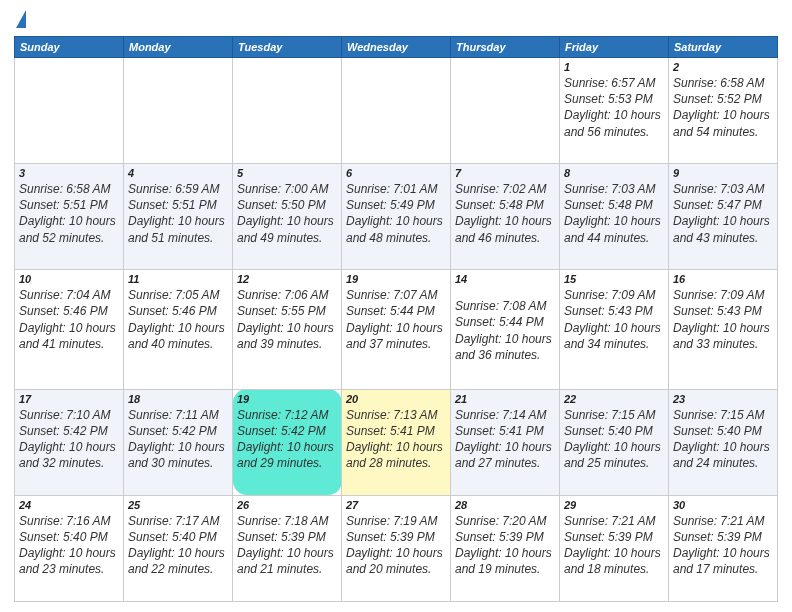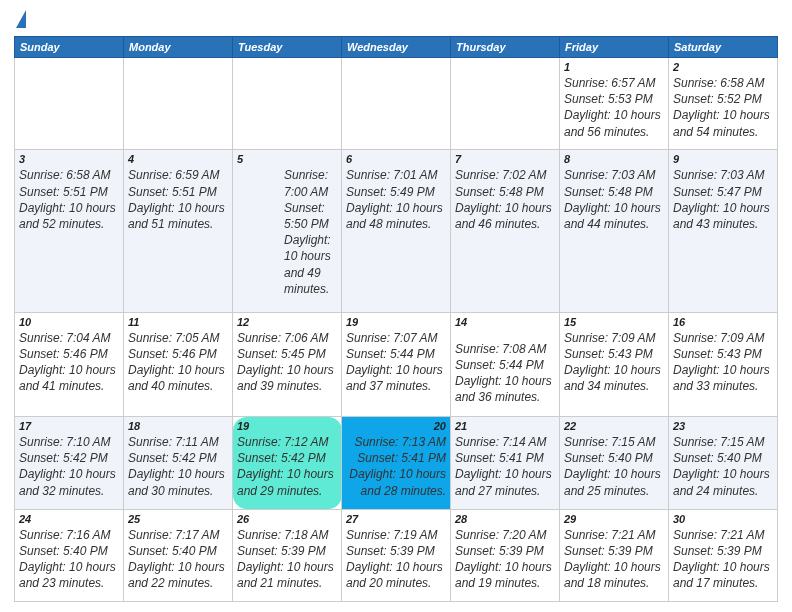--- a/index.html
+++ b/index.html
@@ -167,21 +167,21 @@
           </td>
           <td style="background: rgb(240, 244, 250);">
             <span class="day-number">4</span>
             <div class="day-info" style="white-space: pre-line;">Sunrise: 6:59 AM
 Sunset: 5:51 PM
 Daylight: 10 hours
 and 51 minutes.</div>
           </td>
           <td style="background: rgb(240, 244, 250);">
             <span class="day-number">5</span>
-            <div class="day-info" style="white-space: pre-line; margin-left: 47px;">Sunrise: 7:00 AM
+            <div class="day-info" style="white-space: pre-line;">Sunrise: 7:00 AM
 Sunset: 5:50 PM
 Daylight: 10 hours
 and 49 minutes.</div>
           </td>
           <td style="background: rgb(240, 244, 250);">
             <span class="day-number">6</span>
             <div class="day-info" style="white-space: pre-line;">Sunrise: 7:01 AM
 Sunset: 5:49 PM
 Daylight: 10 hours
 and 48 minutes.</div>
@@ -219,21 +219,21 @@
           <td>
             <span class="day-number">11</span>
             <div class="day-info" style="white-space: pre-line;">Sunrise: 7:05 AM
 Sunset: 5:46 PM
 Daylight: 10 hours
 and 40 minutes.</div>
           </td>
           <td>
             <span class="day-number">12</span>
             <div class="day-info" style="white-space: pre-line;">Sunrise: 7:06 AM
-Sunset: 5:45 PM
+Sunset: 5:55 PM
 Daylight: 10 hours
 and 39 minutes.</div>
           </td>
           <td>
             <span class="day-number">19</span>
             <div class="day-info" style="white-space: pre-line;">Sunrise: 7:07 AM
 Sunset: 5:44 PM
 Daylight: 10 hours
 and 37 minutes.</div>
           </td>
@@ -274,21 +274,21 @@
 Daylight: 10 hours
 and 30 minutes.</div>
           </td>
           <td style="background: #5eead4; border-radius: 14px;">
             <span class="day-number">19</span>
             <div class="day-info" style="white-space: pre-line;">Sunrise: 7:12 AM
 Sunset: 5:42 PM
 Daylight: 10 hours
 and 29 minutes.</div>
           </td>
-          <td style="background: #0ea5e9; text-align: right;">
+          <td style="background: #fef9c3;">
             <span class="day-number">20</span>
             <div class="day-info" style="white-space: pre-line;">Sunrise: 7:13 AM
 Sunset: 5:41 PM
 Daylight: 10 hours
 and 28 minutes.</div>
           </td>
           <td style="background: rgb(240, 244, 250);">
             <span class="day-number">21</span>
             <div class="day-info" style="white-space: pre-line;">Sunrise: 7:14 AM
 Sunset: 5:41 PM

